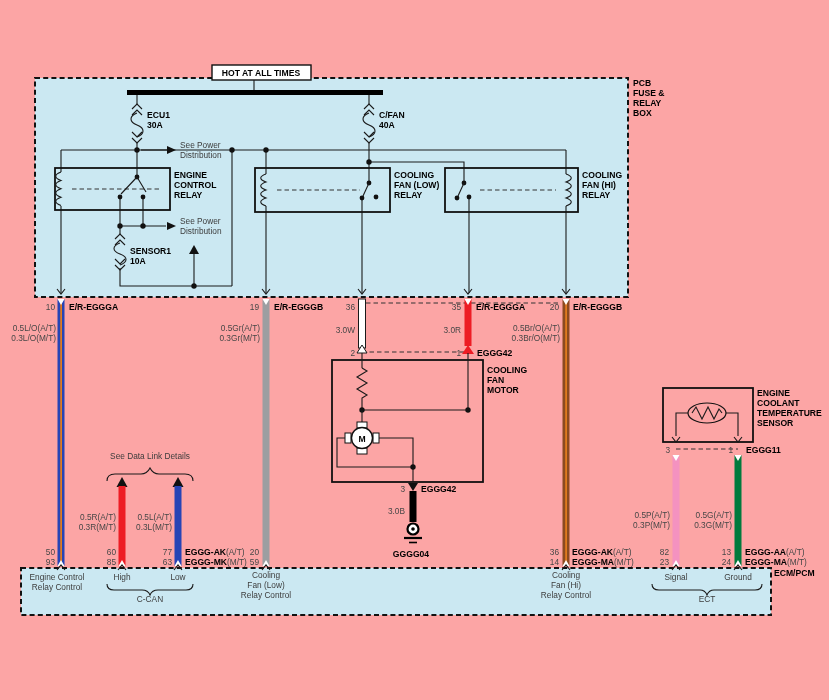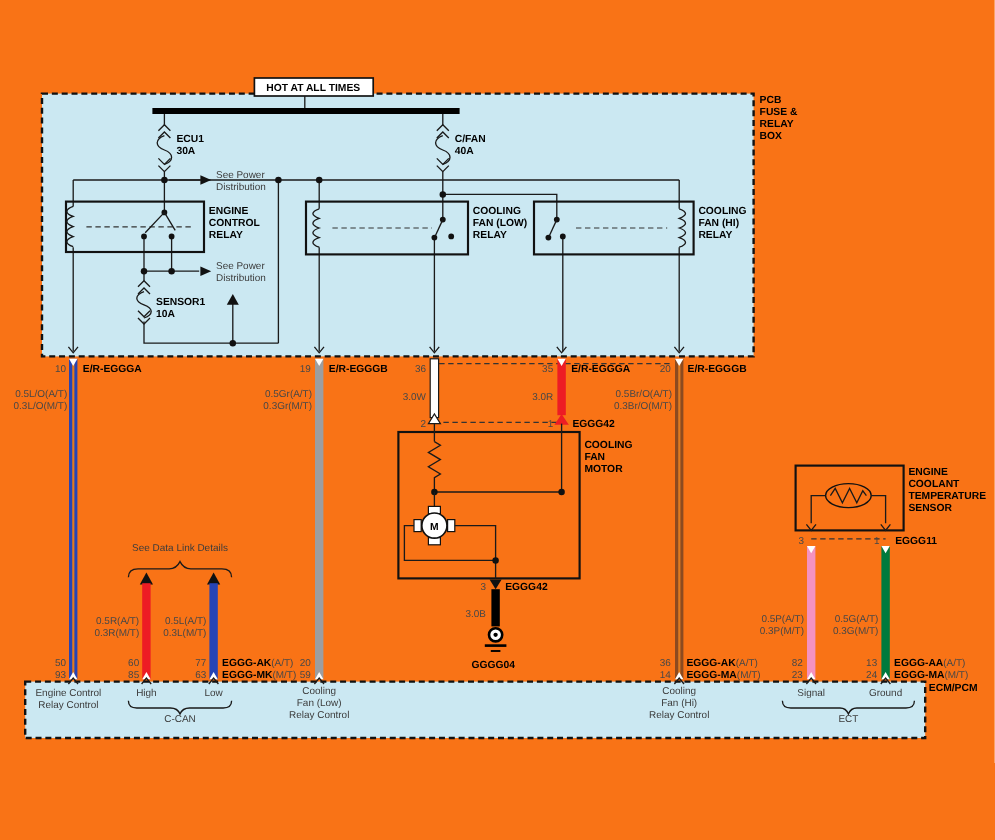--- a/index.html
+++ b/index.html
@@ -1,16 +1,16 @@
 <!DOCTYPE html>
 <html><head>
 <meta charset="utf-8">
 <style>
   html,body{margin:0;padding:0;background:#fff;}
-  .stage{width:829px;height:700px;position:relative;background:#f97316;}
+  .stage{width:829px;height:700px;position:relative;background:#fca5a5;}
   svg{display:block}
   .ln{stroke:#1a1a1a;stroke-width:1.1;fill:none}
   .bx{fill:none;stroke:#111;stroke-width:1.8}
   .dshbox{stroke:#111;stroke-width:2;stroke-dasharray:5,3.2}
   .dsh{stroke:#333;stroke-width:1;stroke-dasharray:4.5,3;fill:none}
   .dot{fill:#111;stroke:none}
   .t{font-family:"Liberation Sans",sans-serif;font-size:8.3px;fill:#474747}
   .tb{font-family:"Liberation Sans",sans-serif;font-size:8.6px;font-weight:bold;fill:#000}
   .ts{font-family:"Liberation Sans",sans-serif;font-size:8.3px;fill:#3c3c3c}
   .tm{text-anchor:middle}

